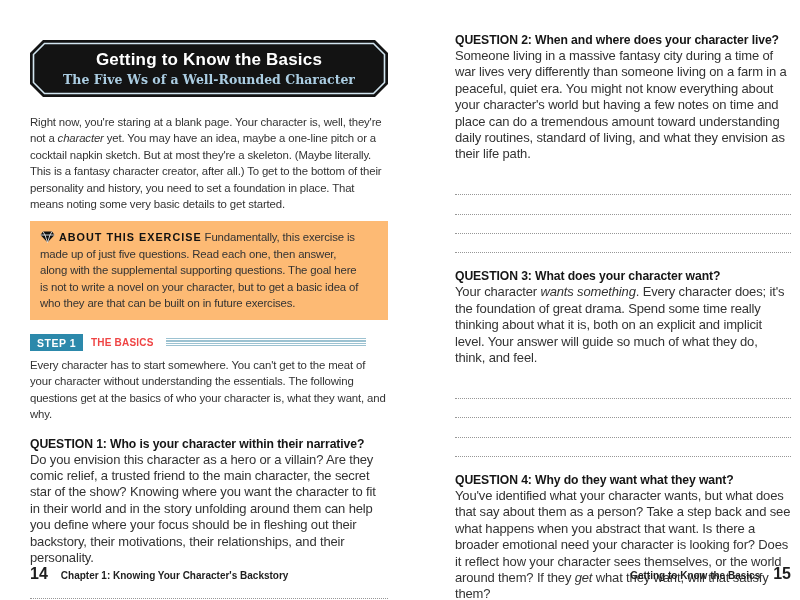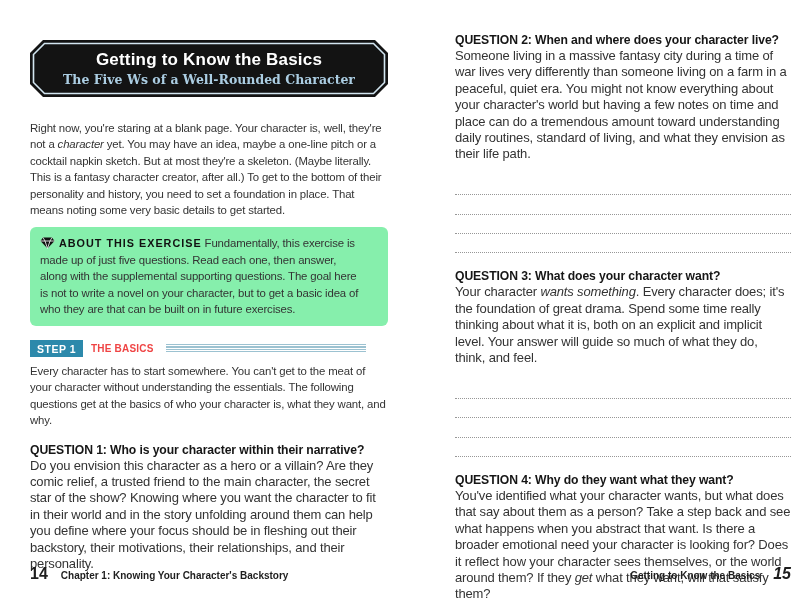--- a/index.html
+++ b/index.html
@@ -21,24 +21,24 @@
     gap:2px;
   }
   .badge-border { position:absolute; inset:0; pointer-events:none; }
   .badge-title { color:#ffffff; font-size:17px; font-weight:bold; letter-spacing:.2px; }
   .badge-subtitle { font-family:"DejaVu Serif", serif; font-weight:bold;
     color:#abcde2; font-size:12.5px; }
 
   
   .body-text { font-size:11.4px; line-height:16.4px; color:#333333; letter-spacing:-0.15px; }
   .body-text em, .about-text em, .q-body em { font-style:italic; }
-  .intro { margin-top:23px; }
+  .intro { margin-top:17px; }
 
   
-  .about-box { margin-top:9px; background:#86efac; border-radius:6px; padding:8px 25px 9px 10px; }
+  .about-box { margin-top:9px; background:#fdba74; border-radius:0; padding:8px 25px 9px 10px; }
   .about-label { font-weight:bold; color:#111; font-size:10.8px; letter-spacing:1px; }
   .gem-icon { display:inline-block; vertical-align:-2px; margin-right:4px; }
 
   
   .step-row { margin-top:14px; display:flex; align-items:center; }
   .step-badge { background:#2c89ab; color:#fff; font-weight:bold; font-size:10.5px;
     letter-spacing:.5px; padding:2.5px 7px 2px 7px; flex:0 0 auto; }
   .step-heading { font-weight:bold; color:#ef4444; font-size:10px; margin-left:8px;
     letter-spacing:.2px; flex:0 0 auto; }
   .step-stripes { height:8.5px; flex:0 0 200px; margin-left:12px;
@@ -55,21 +55,21 @@
   .answer-lines { margin-top:9px; }
   .answer-line { height:19.4px; border-bottom:1px dotted #979797; }
 
   
   .footer { position:absolute; top:565px; font-size:10px; font-weight:bold; color:#1e1e1e;
     display:flex; align-items:baseline; }
   .footer-left  { left:0; }
   .footer-right { right:0; }
   .footer .page-num { font-size:16px; }
   .footer-left  .page-num { margin-right:13px; }
-  .footer-right .page-num { margin-left:13px;font-style:italic; }
+  .footer-right .page-num { margin-left:13px; }
 
   .rp-first { margin-top:33px; }
   .gap-lg .answer-lines { margin-top:13px; }
 </style>
 </head>
 <body>
 
 <div class="spread">
 
   <div class="page page-left">

